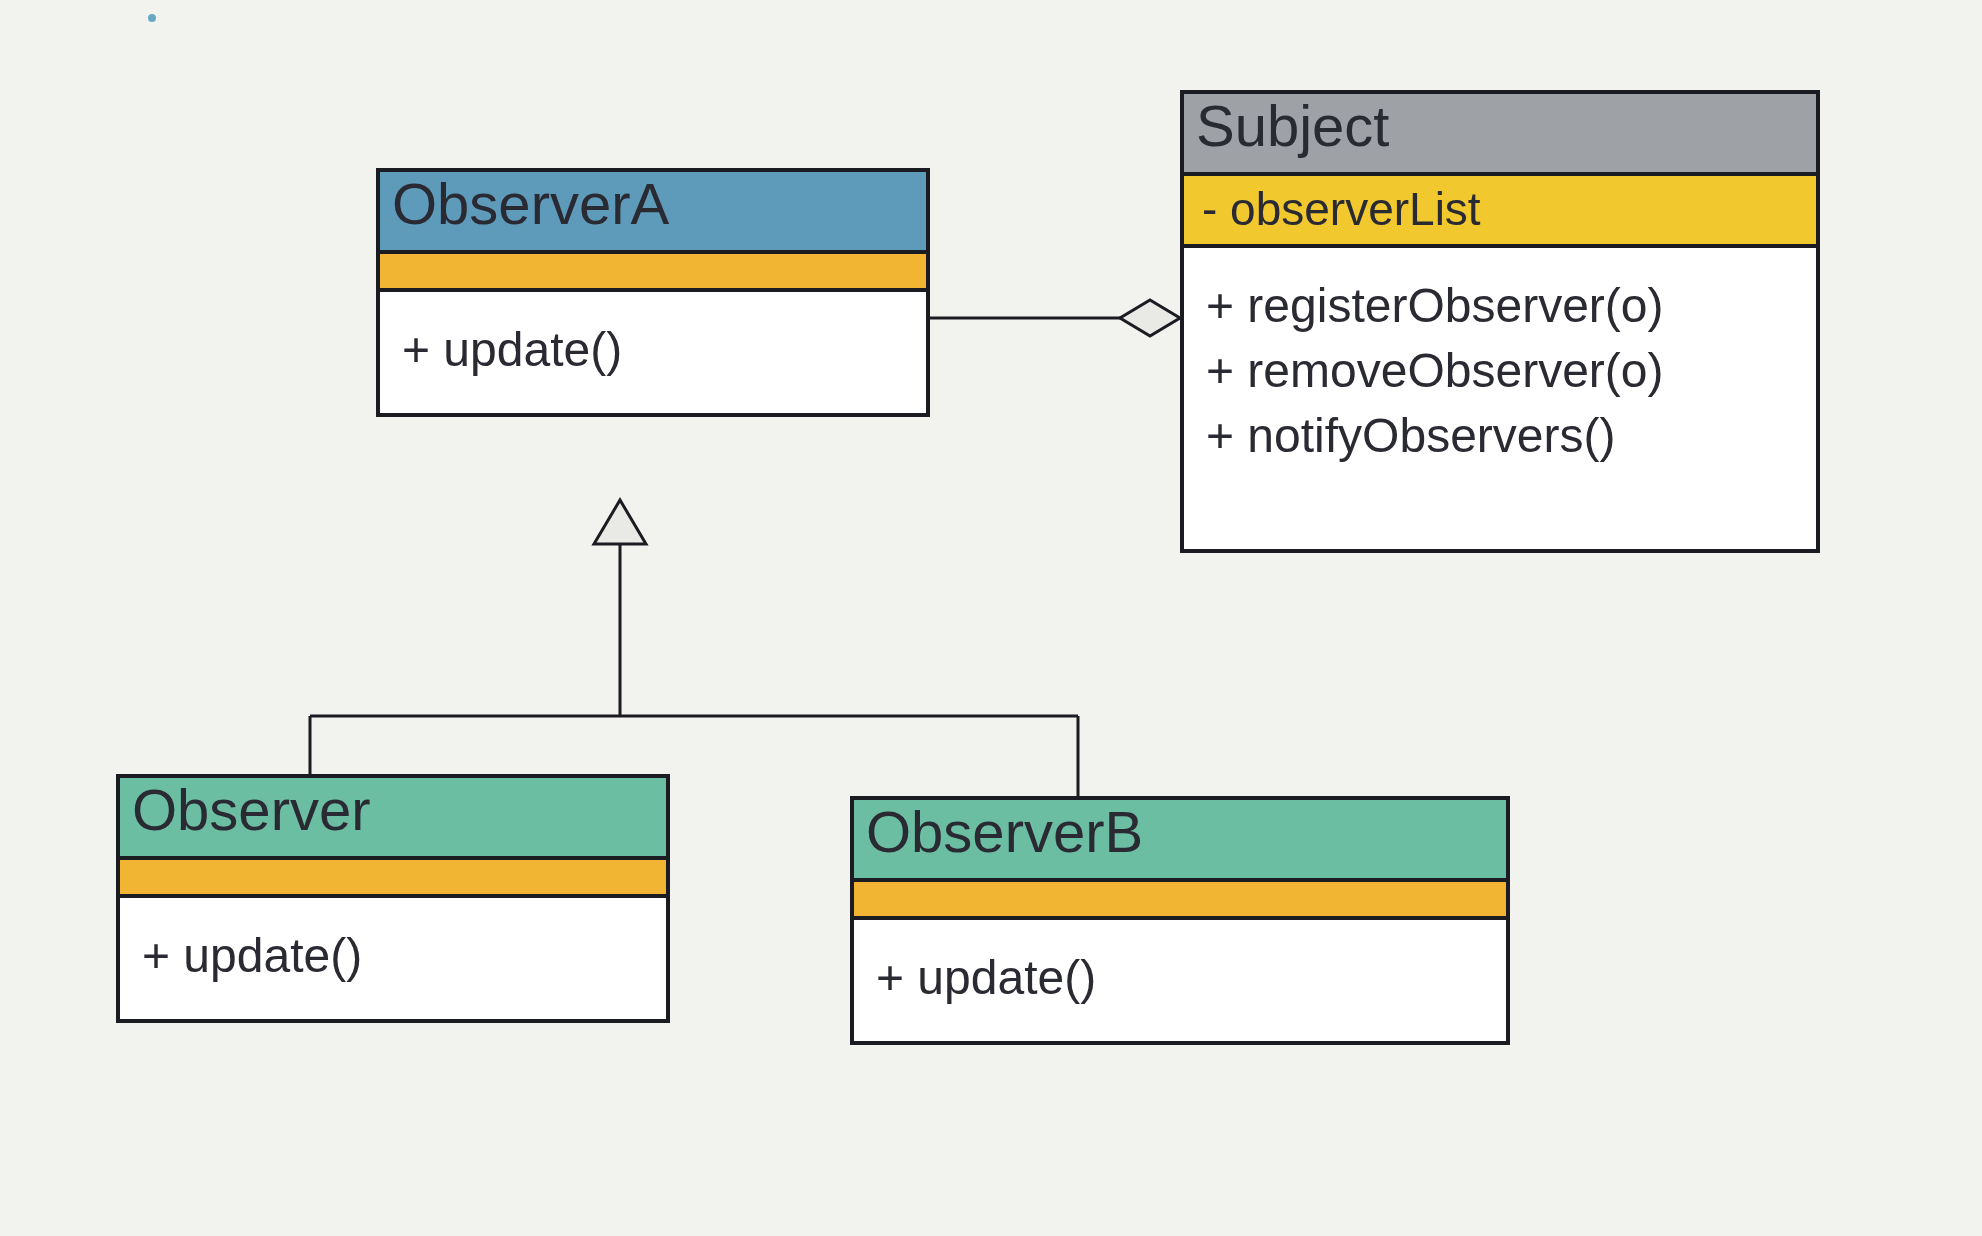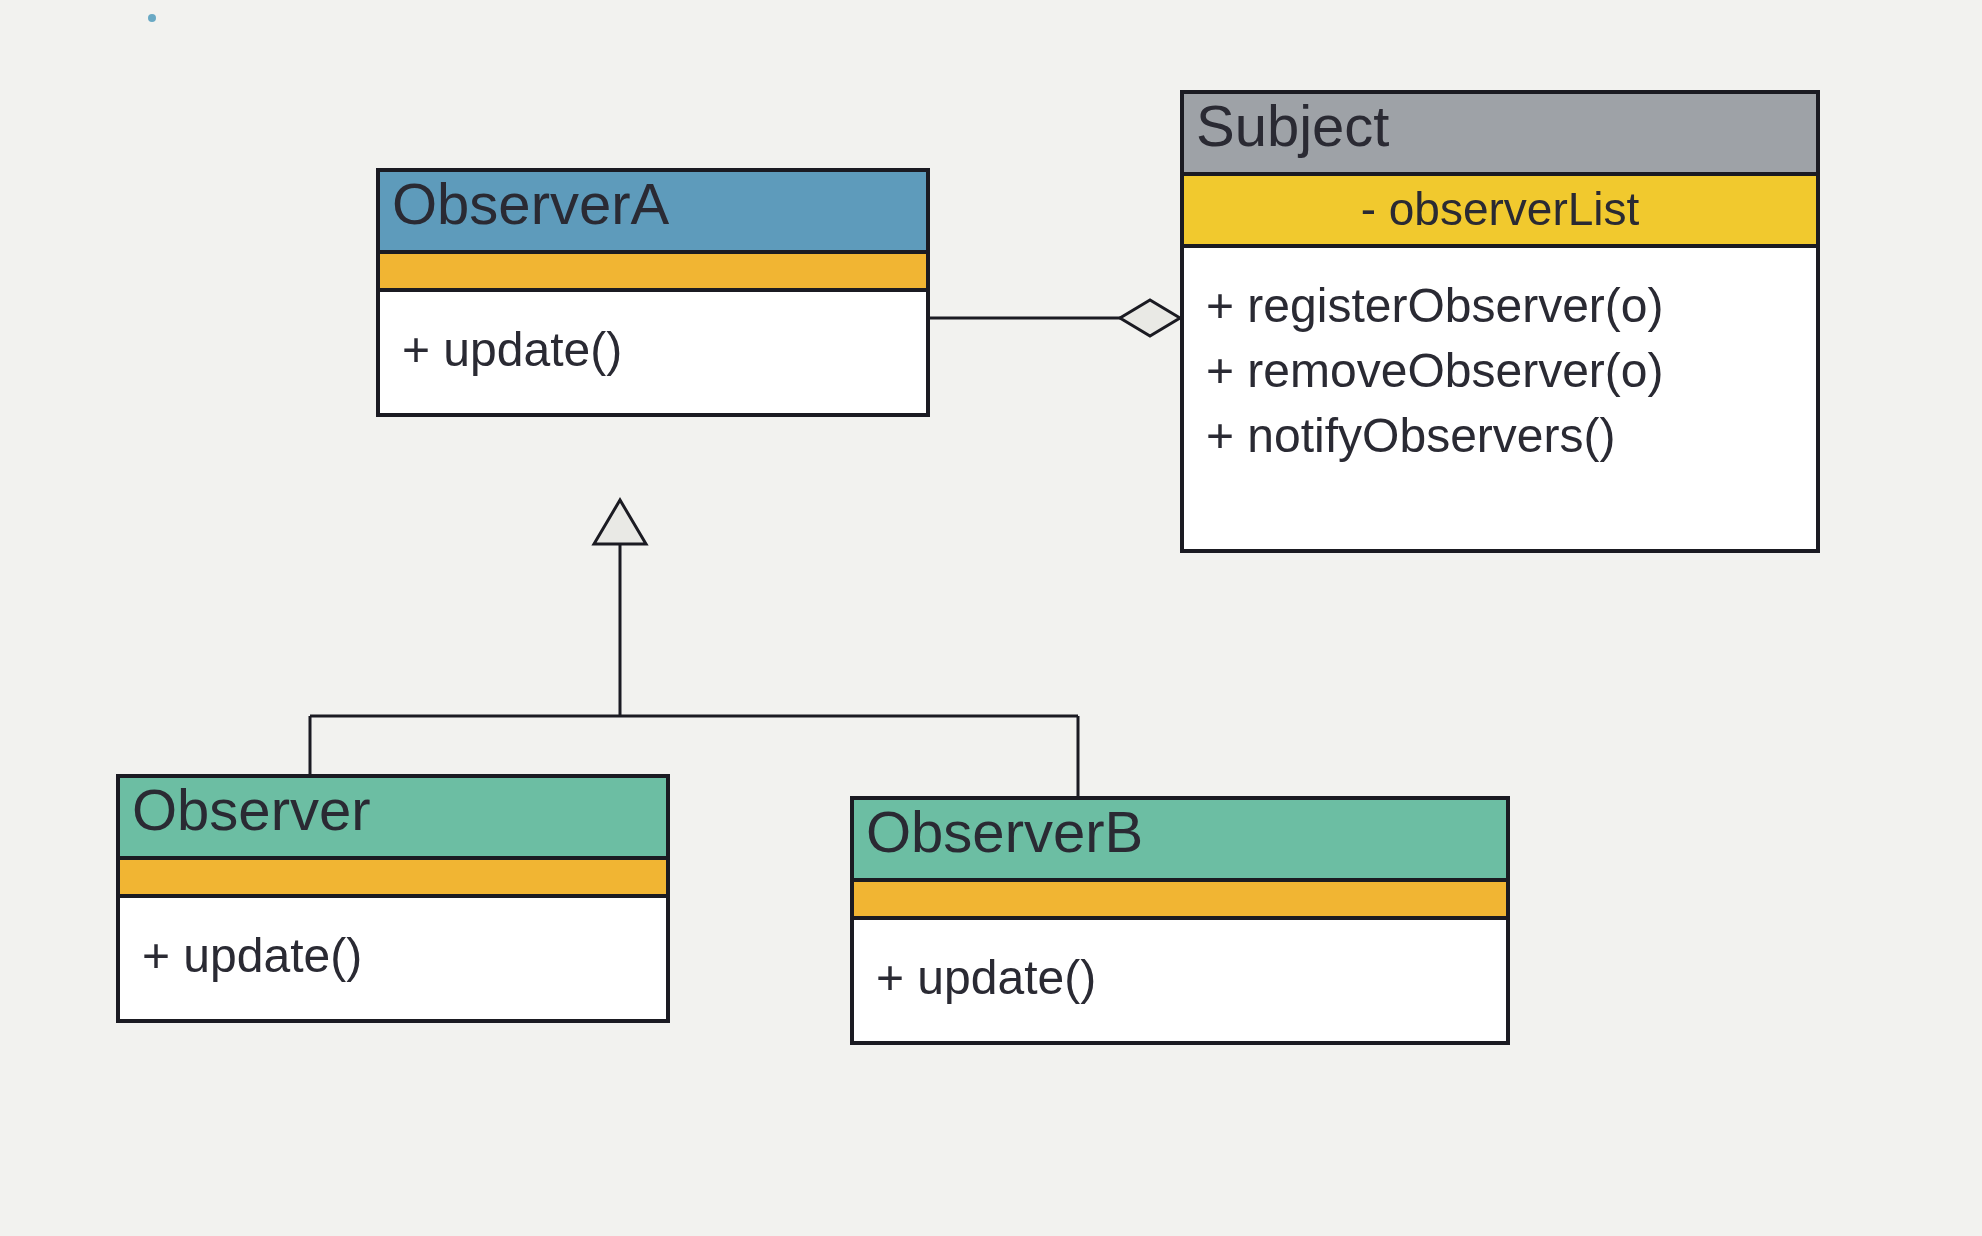--- a/index.html
+++ b/index.html
@@ -48,21 +48,21 @@
       font-size:48px;
       padding:26px 22px 30px;
       line-height:1.35;
     }
     .uml .methods div{white-space:nowrap;}
     
     .hdr-blue   {background:#5e9bbb;}
     .hdr-grey   {background:#9ea2a7;}
     .hdr-green  {background:#6cbea3;}
     .bar-amber  {background:#f1b533;}
-    .attrs.amber{background:#f1c92e;text-align:center;}
+    .attrs.amber{background:#f1c92e;}
     
     
     
     svg.connectors{
       position:absolute;
       left:0;top:0;
       width:1982px;height:1236px;
       pointer-events:none;
     }
     svg.connectors line,svg.connectors polyline{

